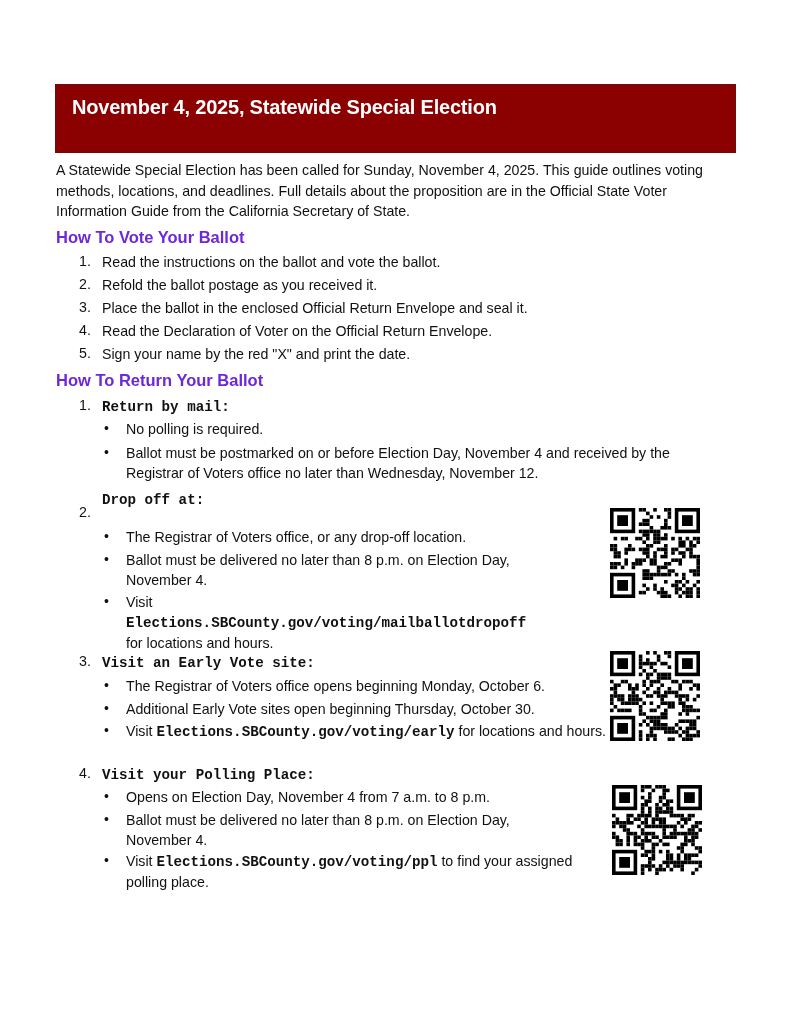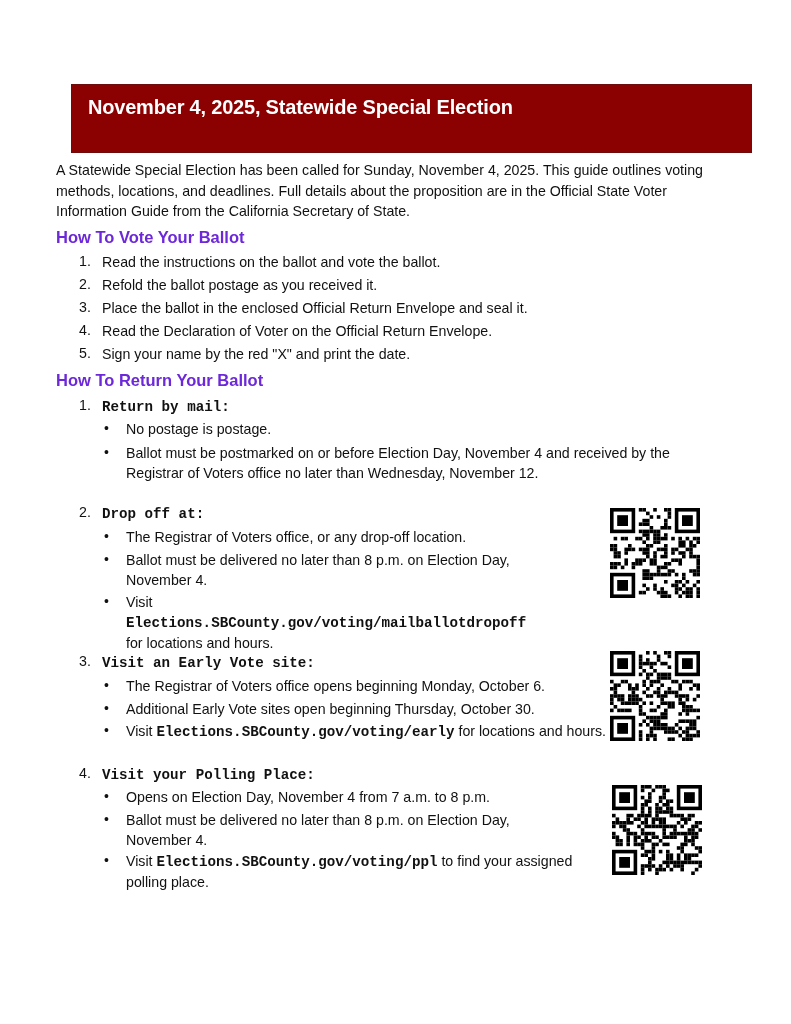--- a/index.html
+++ b/index.html
@@ -1,20 +1,20 @@
 <!DOCTYPE html>
 <html><head>
 <meta charset="utf-8">
 <style>
   html, body { margin: 0; padding: 0; background: #ffffff; }
   body { width: 791px; height: 1024px; position: relative; overflow: hidden;
          font-family: "Liberation Sans", sans-serif; color: #111; }
   .banner { position: absolute; left: 55px; top: 84px; width: 681px; height: 69px;
             background: #8B0000; box-sizing: border-box; padding: 8px 0 0 16px;
-            border: 1px solid #6e0b0b; margin-left: 16px; }
+            border: 1px solid #6e0b0b; }
   .banner div { color: #fff; font-weight: bold; font-size: 20px; line-height: 29px;
                 font-family: "Liberation Sans", sans-serif; letter-spacing: -0.2px; }
   .intro { position: absolute; left: 56px; top: 160px; width: 682px;
            font-size: 14.2px; line-height: 20.5px; }
   .h2 { position: absolute; left: 56px; color: #6d28d9; font-weight: bold; font-size: 16.5px; }
   .num { position: absolute; left: 79px; font-size: 14.2px; }
   .txt { position: absolute; left: 102px; font-size: 14.2px; line-height: 20px; }
   .bul { position: absolute; left: 104px; font-size: 14px; }
   .btxt { position: absolute; left: 126px; font-size: 14.2px; line-height: 20px; }
   b { font-weight: bold; font-family: Liberation Mono, monospace; }
@@ -41,26 +41,26 @@
   <span class="txt" style="top:321px">Read the Declaration of Voter on the Official Return Envelope.</span>
   <span class="num" style="top:345px">5.</span>
   <span class="txt" style="top:344px">Sign your name by the red "X" and print the date.</span>
 </div>
 
 <div class="h2" style="top:371px">How To Return Your Ballot</div>
 
 <span class="num" style="top:397px">1.</span>
 <b class="txt" style="top:397px">Return by mail:</b>
 <span class="bul" style="top:420px">•</span>
-<span class="btxt" style="top:419px">No postage is postage.</span>
+<span class="btxt" style="top:419px">No polling is required.</span>
 <span class="bul" style="top:444px">•</span>
 <span class="btxt" style="top:443px;width:590px">Ballot must be postmarked on or before Election Day, November 4 and received by the Registrar of Voters office no later than Wednesday, November 12.</span>
 
 <span class="num" style="top:504px">2.</span>
-<b class="txt" style="top:504px">Drop off at:</b>
+<b class="txt" style="top:490px">Drop off at:</b>
 <span class="bul" style="top:528px">•</span>
 <span class="btxt" style="top:527px">The Registrar of Voters office, or any drop-off location.</span>
 <span class="bul" style="top:551px">•</span>
 <span class="btxt" style="top:550px;width:420px">Ballot must be delivered no later than 8 p.m. on Election Day, November 4.</span>
 <span class="bul" style="top:593px">•</span>
 <span class="btxt" style="top:592px;width:420px"><span>Visit </span><b>Elections.SBCounty.gov/voting/mailballotdropoff</b><span> for locations and hours.</span></span>
 <svg class="qr" style="left:610px;top:508px" viewBox="0 0 25 25">
     <g fill="#000" id="qrg1">
       <rect x="0" y="0" width="7" height="7"></rect>
       <rect x="1" y="1" width="5" height="5" fill="#fff"></rect>

